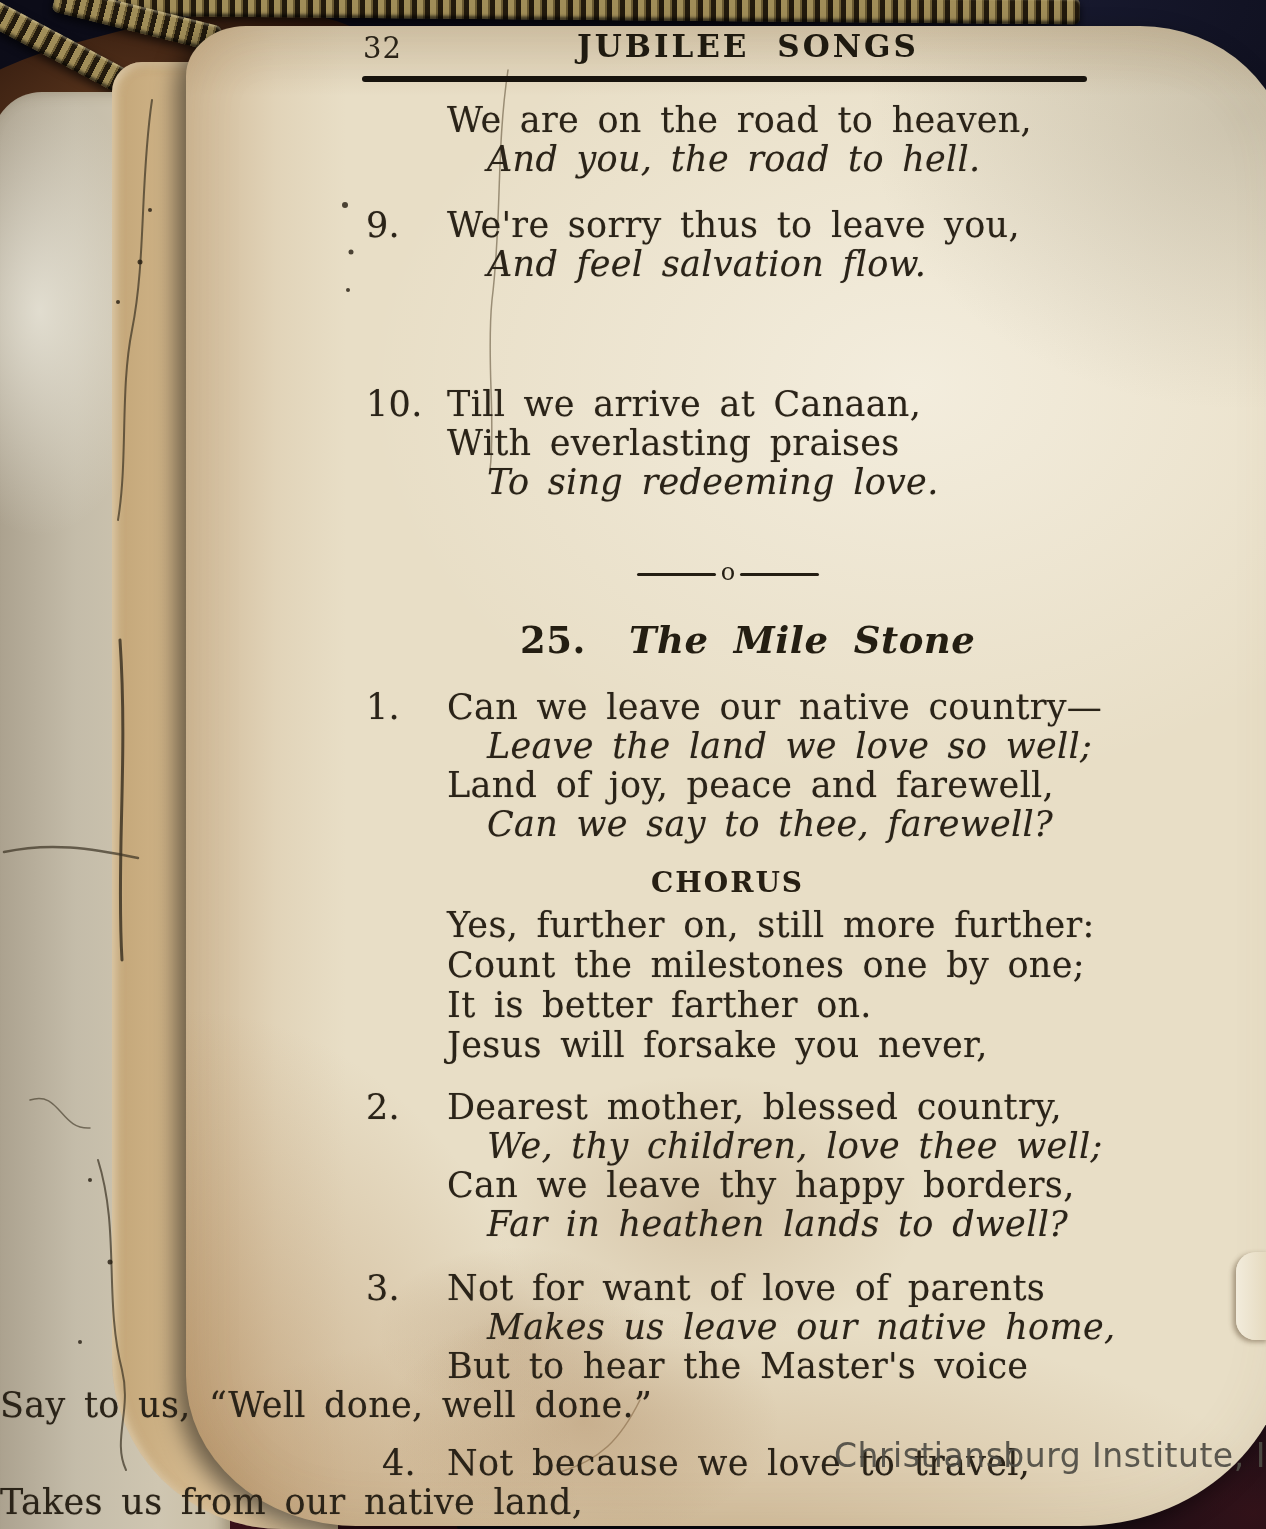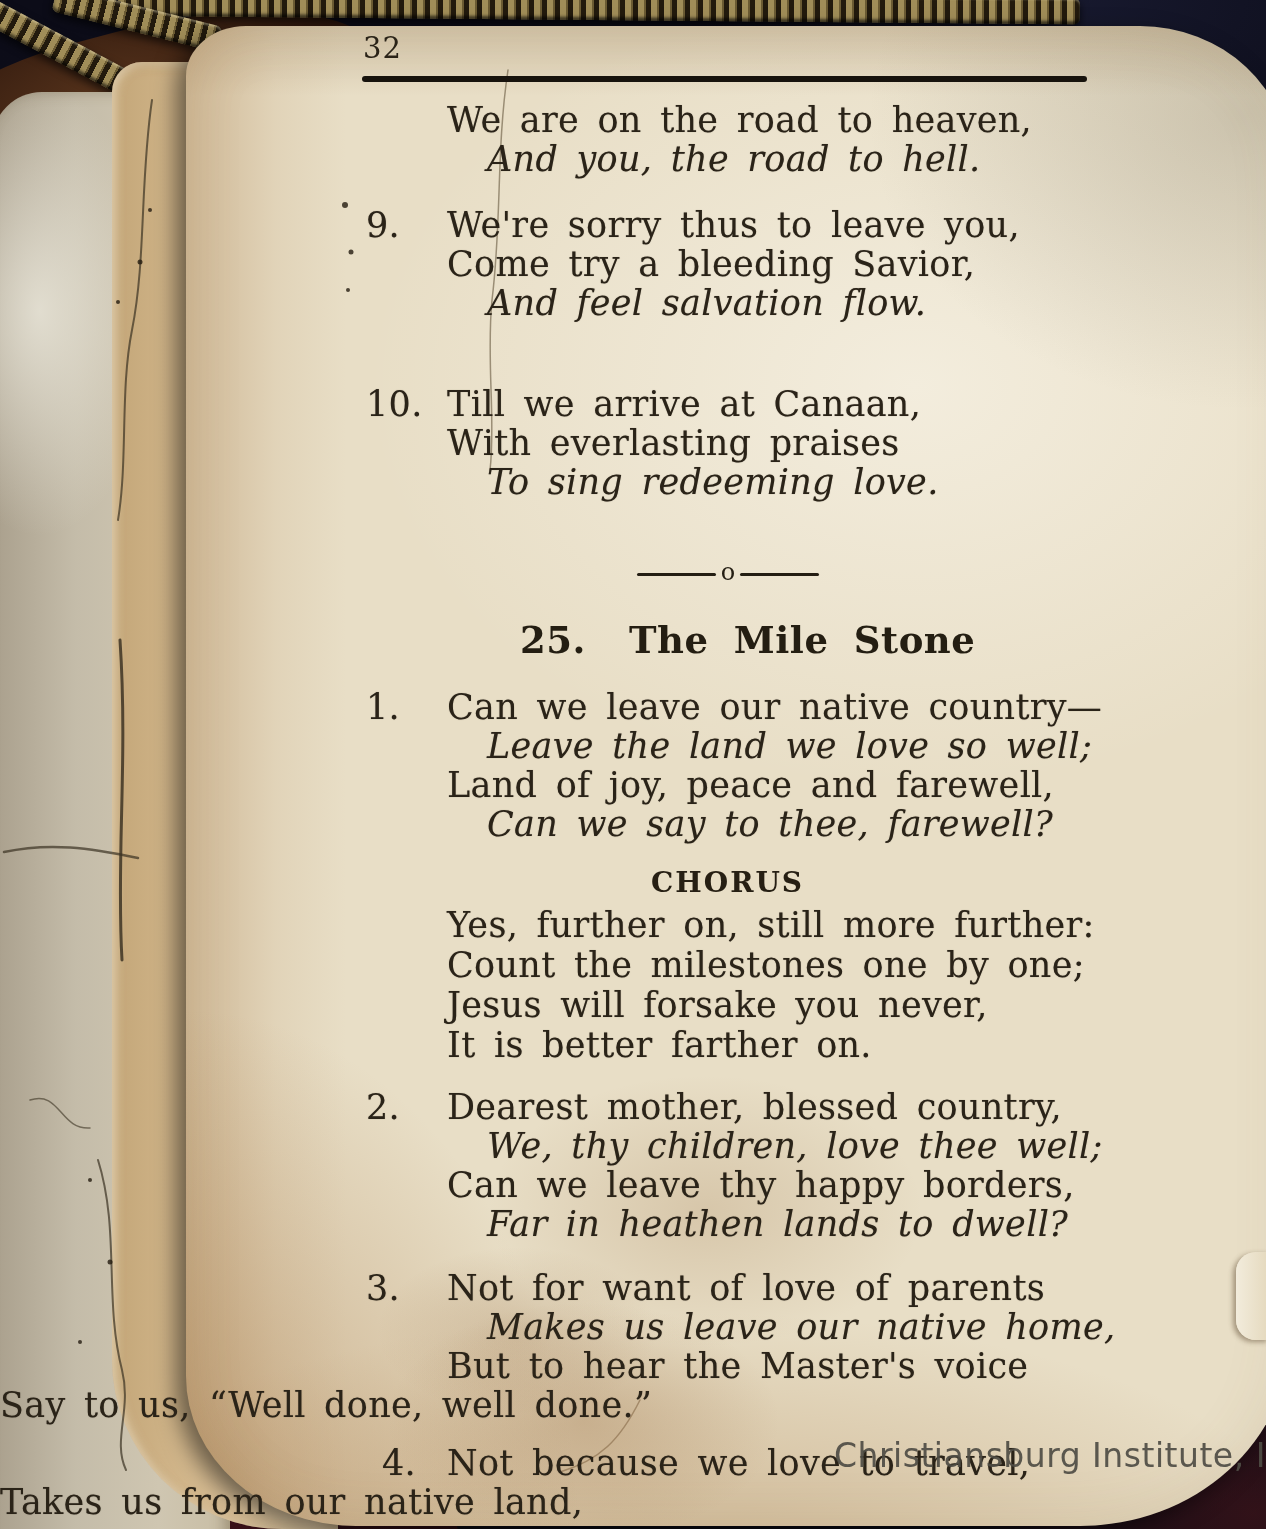--- a/index.html
+++ b/index.html
@@ -81,21 +81,21 @@
   .stanza .num{position:absolute;left:366px;top:0;}
   .num-v4{left:382px !important;}
   .ind-a{margin-left:447px;}
   .ind-b{margin-left:487px;font-style:italic;}
   .ind-c{}
   .divider{position:absolute;left:637px;top:562px;width:182px;display:flex;align-items:center;gap:5px;color:#241e13;}
   .divider .bar{flex:1;height:3px;background:currentColor;border-radius:2px;}
   .divider .o{font-size:24px;line-height:1;transform:translateY(-2px);}
   .song-head{position:absolute;top:618px;left:0;width:1120px;font-size:37px;font-weight:bold;color:#241e12;letter-spacing:.5px;word-spacing:12px;}
   .song-head .song-no{position:absolute;left:520px;}
-  .song-head .song-title{position:absolute;left:629px;}
+  .song-head .song-title{position:absolute;left:629px;font-style:italic;}
   .chorus-label{position:absolute;left:651px;top:866px;font-size:28px;font-weight:bold;letter-spacing:2px;color:#261f13;text-align:right;}
   .watermark{
     position:absolute;left:834px;top:1436px;
     font-family:"DejaVu Sans", sans-serif;font-size:33px;
     color:rgba(78,76,68,.92);letter-spacing:.5px;white-space:nowrap;
   }
 </style>
 </head>
 <body>
 
@@ -131,31 +131,31 @@
         <circle cx="80" cy="1342" r="2"></circle>
       <circle cx="345" cy="205" r="3"></circle>
         <circle cx="351" cy="252" r="2.5"></circle>
       <circle cx="348" cy="290" r="2"></circle>
     </g>
   </svg>
 
   <div class="content">
 
     <span class="pagenum">32</span>
+    <span class="book-title">JUBILEE SONGS</span>
     <div class="rule"></div>
 
     <div class="stanza" style="top:101px">
       <div class="ind-a">We are on the road to heaven,</div>
       <div class="ind-b">And you, the road to hell.</div>
     </div>
 
     <div class="stanza" style="top:206px">
       <span class="num">9.</span>
       <div class="ind-a">We're sorry thus to leave you,</div>
-      <div class="ind-a">Come try a bleeding Savior,</div>
       <div class="ind-b">And feel salvation flow.</div>
     </div>
 
     <div class="stanza" style="top:385px">
       <span class="num">10.</span>
       <div class="ind-a">Till we arrive at Canaan,</div>
       <div class="ind-a">With everlasting praises</div>
       <div class="ind-b">To sing redeeming love.</div>
     </div>
 
@@ -175,22 +175,22 @@
       <div class="ind-a">Can we leave our native country—</div>
       <div class="ind-b">Leave the land we love so well;</div>
       <div class="ind-a">Land of joy, peace and farewell,</div>
       <div class="ind-b">Can we say to thee, farewell?</div>
     </div>
 
     <span class="chorus-label">CHORUS</span>
     <div class="stanza" style="top:905px;line-height:40px">
       <div class="ind-a">Yes, further on, still more further:</div>
       <div class="ind-a">Count the milestones one by one;</div>
+      <div class="ind-a">It is better farther on.</div>
       <div class="ind-a">Jesus will forsake you never,</div>
-      <div class="ind-a">It is better farther on.</div>
     </div>
 
     <div class="stanza" style="top:1088px">
       <span class="num">2.</span>
       <div class="ind-a">Dearest mother, blessed country,</div>
       <div class="ind-b">We, thy children, love thee well;</div>
       <div class="ind-a">Can we leave thy happy borders,</div>
       <div class="ind-b">Far in heathen lands to dwell?</div>
     </div>
 

